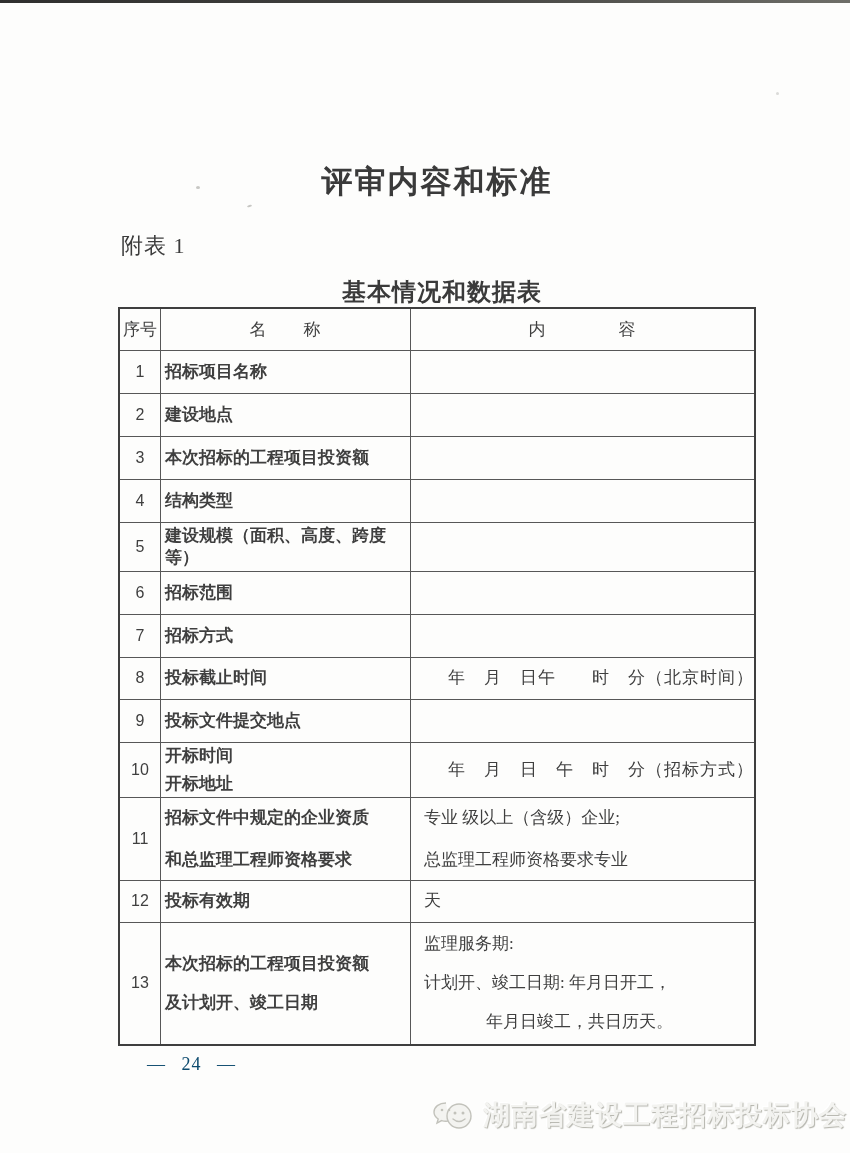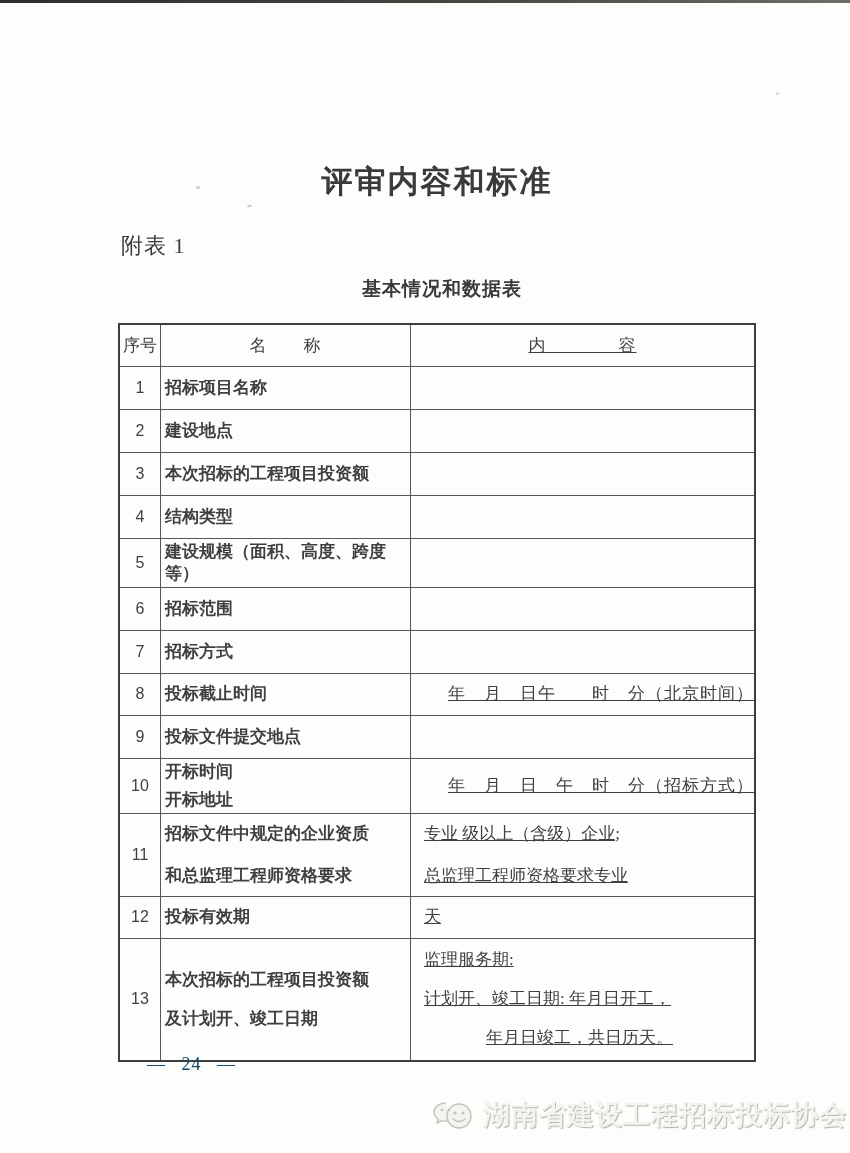--- a/index.html
+++ b/index.html
@@ -23,40 +23,40 @@
     position:absolute;top:161px;left:12px;width:850px;
     text-align:center;font-size:31px;font-weight:bold;letter-spacing:2px;
     color:#3a3a3a;margin:0;
   }
   .annex-label{
     position:absolute;top:231px;left:121px;
     font-size:22px;color:#3c3c3c;letter-spacing:1px;
   }
   .table-title{
     position:absolute;top:276px;left:118px;width:648px;
-    text-align:center;font-size:19px;font-weight:bold;color:#3a3a3a;
+    text-align:center;font-size:24px;font-weight:bold;color:#3a3a3a;
     letter-spacing:1px;
   }
   table.data-table{
-    position:absolute;top:323px;left:118px;
+    position:absolute;top:307px;left:118px;
     width:632px;table-layout:fixed;
     border-collapse:collapse;
     border:2px solid #3e3e3e;
     font-size:17px;
   }
   .data-table th,.data-table td{
     border:1px solid #575757;
     padding:2px 0;
     vertical-align:middle;
     font-weight:normal;
     color:#3f3f3f;
   }
   .col-no{width:40px;text-align:center;}
   .col-name{width:249px;}
-  .col-content{width:343px;text-decoration:underline;}
+  .col-content{width:343px;}
   th.col-name,th.col-content{text-align:center;letter-spacing:1px;}
   td.col-name{padding-left:4px;font-weight:bold;}
   td.col-content{padding-left:13px;}
   td.col-content.center{text-align:right;padding-left:28px;letter-spacing:1px;}
   .cell-line{line-height:22px;}
   .num{font-family:"Liberation Sans","DejaVu Sans",sans-serif;font-size:16px;}
   .page-number{
     position:absolute;top:1054px;left:147px;
     font-size:18px;color:#0c4a6e;word-spacing:10px;letter-spacing:1px;
   }

